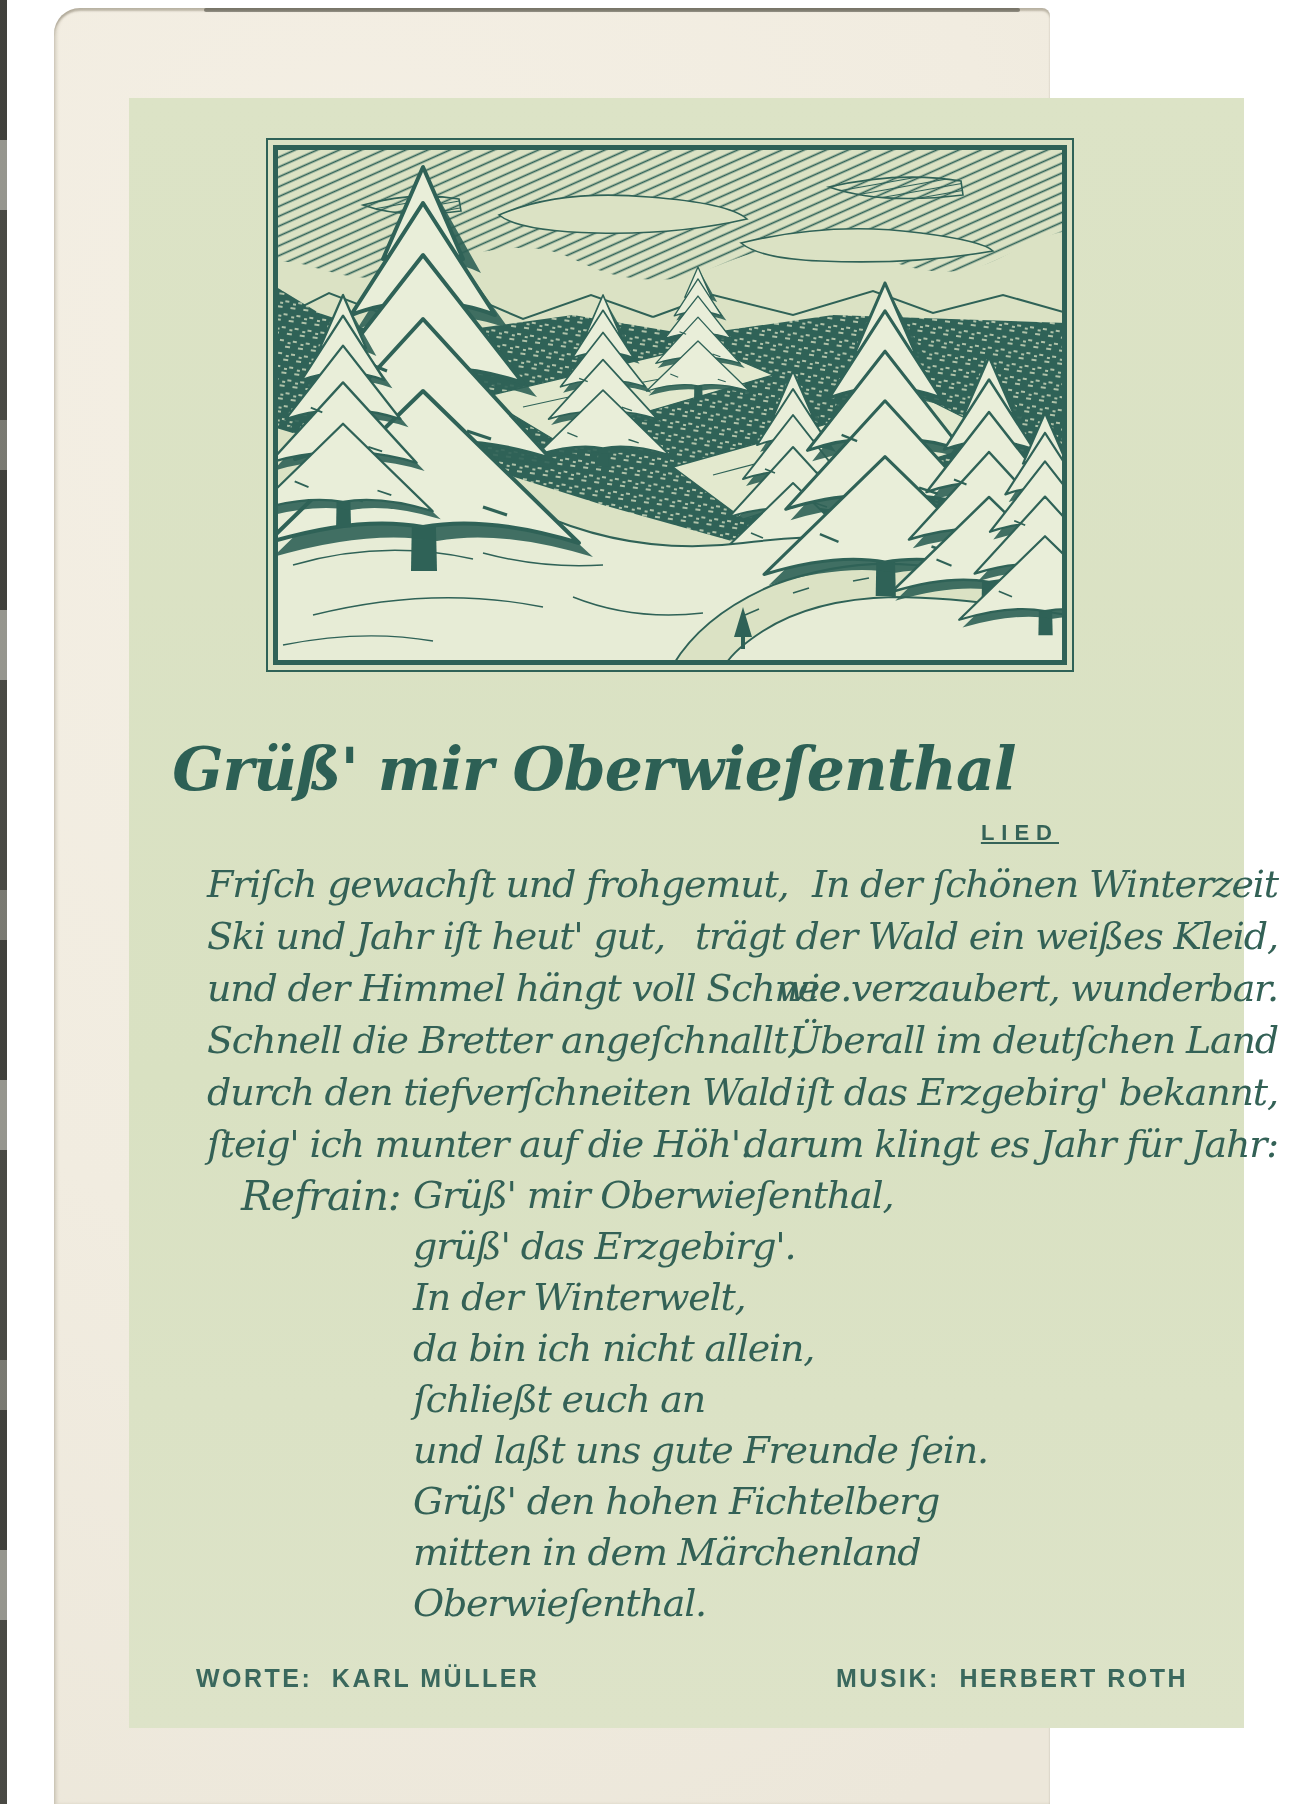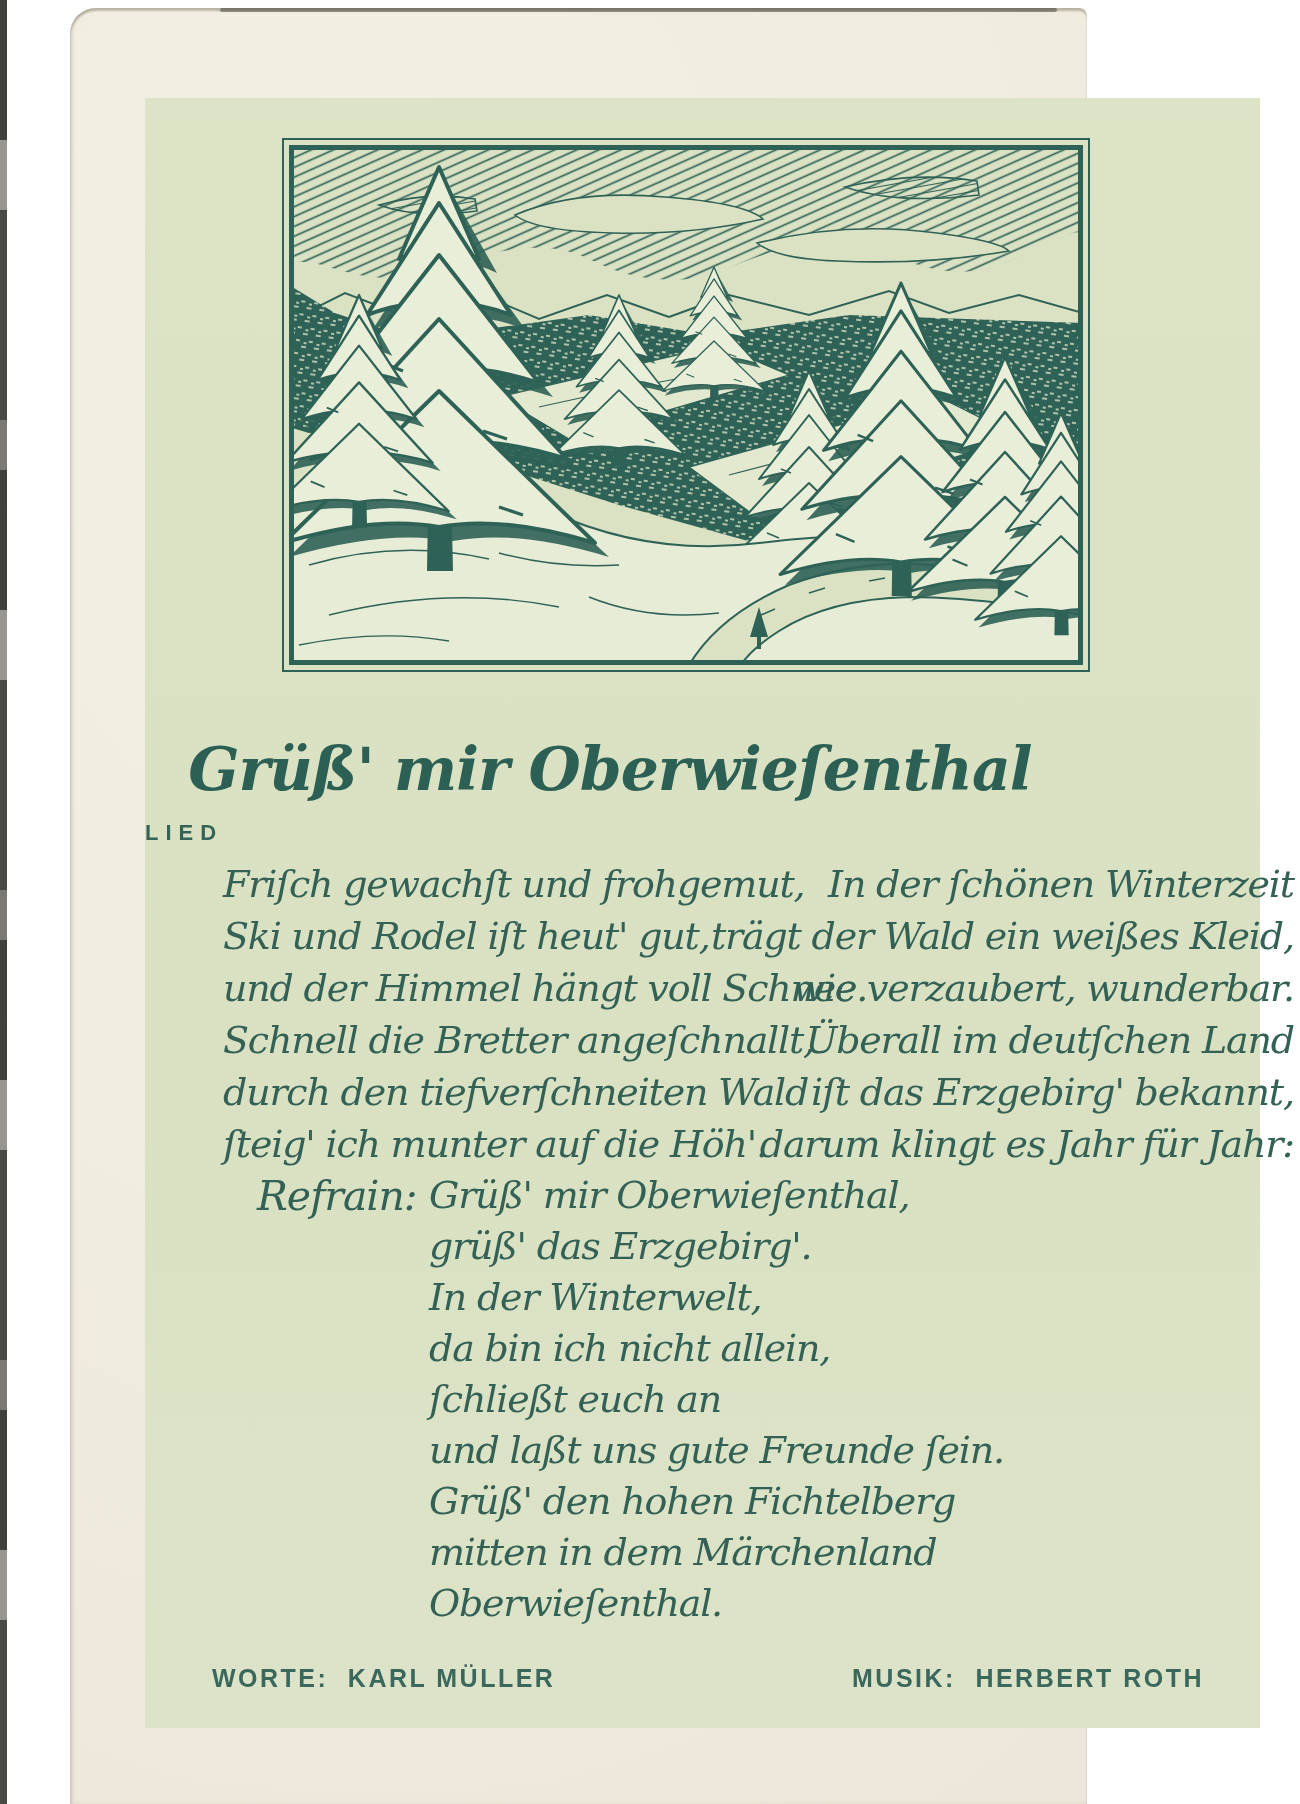--- a/index.html
+++ b/index.html
@@ -11,25 +11,24 @@
   
   .scan-line{
     position:absolute;left:0;top:0;width:7px;height:1804px;
     background:repeating-linear-gradient(180deg,
       #30302b 0px,#30302b 140px,#8d8d85 140px,#8d8d85 210px,
       #3a3a34 210px,#3a3a34 420px,#6e6e66 420px,#6e6e66 470px);
     opacity:.92;
   }
   
   .card{
-    position:absolute;left:70px;top:8px;width:996px;height:1796px;
+    position:absolute;left:54px;top:8px;width:996px;height:1796px;
     background:radial-gradient(120% 90% at 30% 20%, #f4efe4 0%, #f1ece0 55%, #ece7da 100%);
     border-radius:26px 8px 0 0;
     box-shadow:inset 0 3px 2px rgba(95,85,65,.35), inset 3px 0 3px rgba(120,110,90,.18);
-    padding-left:21px;
   }
   .card::before{ 
     content:"";position:absolute;top:0;left:150px;right:30px;height:4px;
     background:rgba(55,55,45,.5);border-radius:2px;
   }
   
   .panel{
     position:absolute;left:75px;top:90px;width:1115px;height:1630px;
     background:linear-gradient(180deg,#dce3c6 0%,#d9e1c2 60%,#dde3c8 100%);
   }
@@ -38,23 +37,23 @@
     position:absolute;left:137px;top:40px;width:794px;height:520px;
     border:2px solid #2f6257;padding:5px;background:#dbe2c4;
   }
   .illu svg{display:block;}
   .title{
     position:absolute;left:0;top:636px;width:930px;text-align:center;
     font-size:60px;font-weight:bold;font-style:italic;color:#2d6055;
     letter-spacing:-1px;white-space:nowrap;
   }
   .lied{
-    position:absolute;left:0;top:722px;width:930px;text-align:left;
+    position:absolute;left:0;top:722px;width:930px;text-align:right;
     font-family:"Liberation Sans", sans-serif;
-    font-size:22px;font-weight:bold;letter-spacing:7px;color:#356358;
+    font-size:22px;font-weight:bold;letter-spacing:7px;color:#356358;text-decoration:underline;
   }
   .verse{
     position:absolute;top:760px;color:#336156;
     font-size:38px;font-style:italic;line-height:52px;
     letter-spacing:-1.2px;white-space:nowrap;
   }
   .verse-left{left:70px;margin-left:8px;}
   .verse-right{left:566px;text-align:right;}
   .refrain-label{
     position:absolute;left:112px;top:1074px;color:#336156;
@@ -168,21 +167,21 @@
 
         <rect x="2.5" y="2.5" width="789" height="515" fill="none" stroke="#2f6257" stroke-width="5"></rect>
       </svg>
     </div>
 
     <div class="title">Grüß' mir Oberwieſenthal</div>
     <div class="lied">LIED</div>
 
     <div class="verse verse-left">
       <div>Friſch gewachſt und frohgemut,</div>
-      <div>Ski und Rodel iſt heut' gut,</div>
+      <div>Ski und Jahr iſt heut' gut,</div>
       <div>und der Himmel hängt voll Schnee.</div>
       <div>Schnell die Bretter angeſchnallt,</div>
       <div>durch den tiefverſchneiten Wald</div>
       <div>ſteig' ich munter auf die Höh'.</div>
     </div>
 
     <div class="verse verse-right">
       <div>In der ſchönen Winterzeit</div>
       <div>trägt der Wald ein weißes Kleid,</div>
       <div>wie verzaubert, wunderbar.</div>

